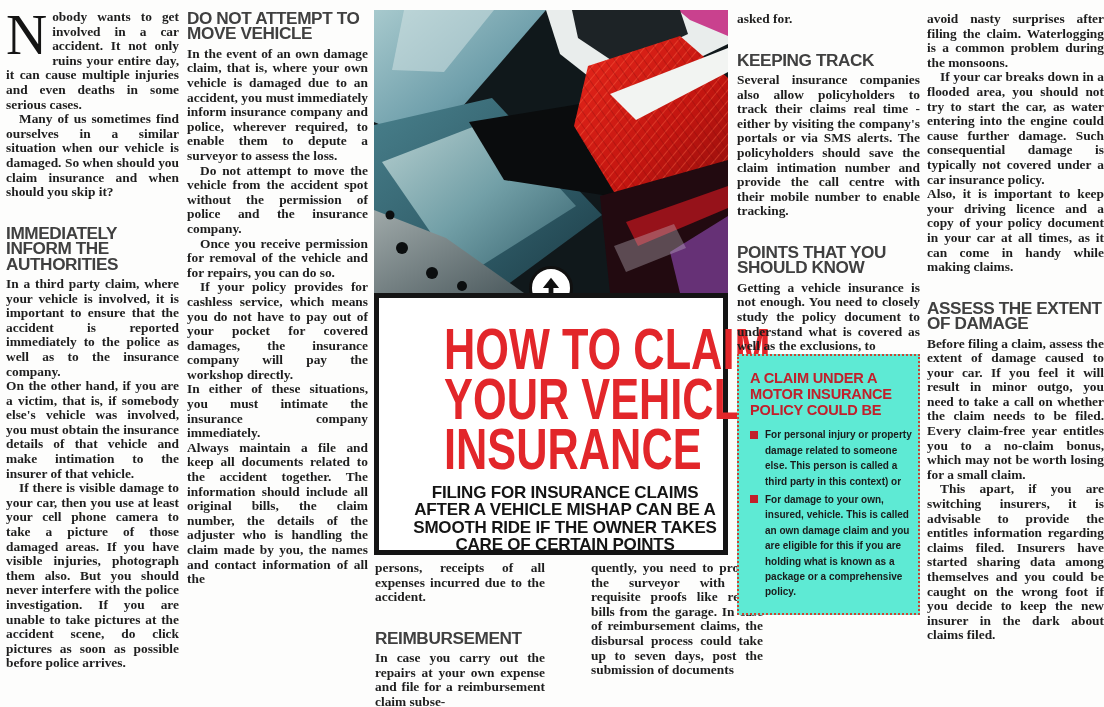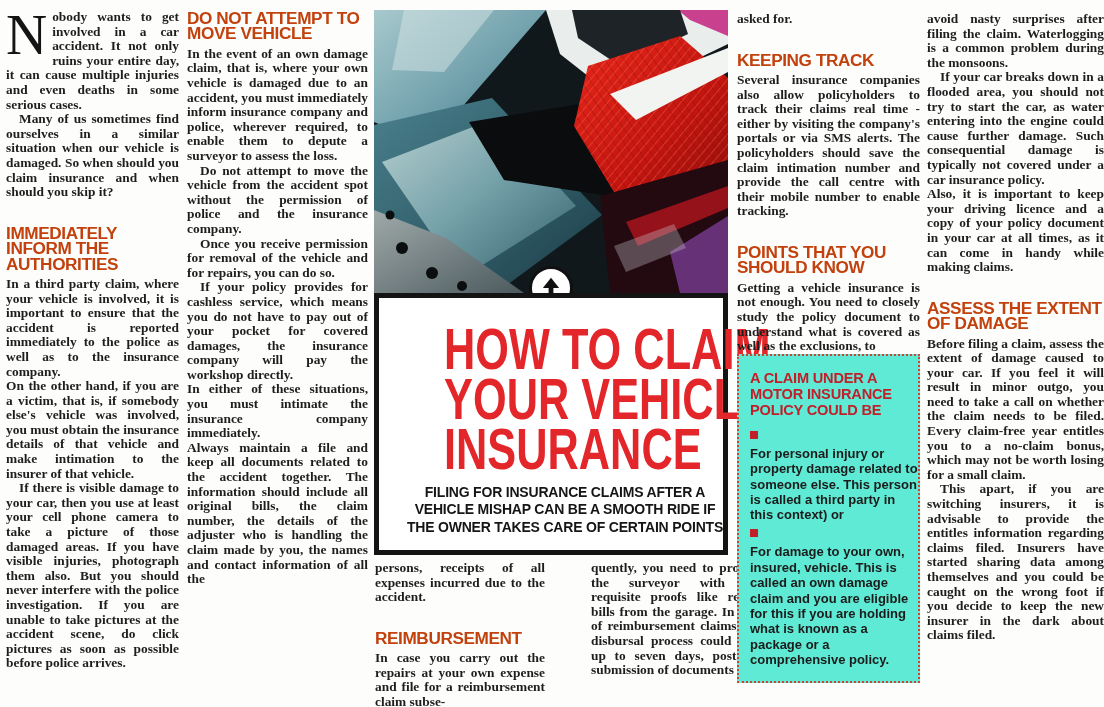--- a/index.html
+++ b/index.html
@@ -5,21 +5,21 @@
   html,body { margin:0; padding:0; background:#ffffff; }
   .page { position:relative; width:1104px; height:707px; background:#fdfdfc; overflow:hidden;
           font-family:"Liberation Serif", serif; }
 
   
   .bt { font-size:13.4px; line-height:14.6px; font-weight:bold; color:#1e1e1e;
         text-align:justify; margin:0; }
   .indent { text-indent:13px; }
 
   
-  .h { font-family:"Liberation Sans", sans-serif; font-weight:bold; color:#c2410c;
+  .h { font-family:"Liberation Sans", sans-serif; font-weight:bold; color:#404040;
        font-size:17.2px; line-height:15.4px; letter-spacing:-0.4px; margin:26px 0 5px; }
   .h.first { margin-top:1px; }
 
   .dropcap { float:left; font-family:"Liberation Serif", serif; font-weight:normal;
              font-size:57px; line-height:44px; color:#141414; margin:3px 5px 0 0; }
 
   .col { position:absolute; top:10px; }
   .col1 { left:6px;   width:173px; }
   .col2 { left:187px; width:181px; }
   .center { left:374px; width:354px; height:697px; }
@@ -31,34 +31,34 @@
 
   .arrow-badge { position:absolute; top:256px; left:155px; width:44px; height:44px;
                  box-sizing:border-box; background:#ffffff; border:3px solid #101010;
                  border-radius:50%; z-index:5; display:flex; align-items:center; justify-content:center; }
 
   .tbox { position:absolute; top:283px; left:0; width:354px; height:262px; box-sizing:border-box;
           border:5px solid #141414; background:#ffffff; text-align:center; padding-top:26px;padding-left:27px; }
   .tline { font-family:"Liberation Sans", sans-serif; font-weight:bold; color:#e2262a;
            font-size:57px; line-height:50px; transform:scaleX(0.76); white-space:nowrap; }
   .tsub { width:318px; margin:10px auto 0; font-family:"Liberation Sans", sans-serif;
-          font-weight:bold; font-size:14px; line-height:17.4px; color:#151515;
+          font-weight:bold; font-size:17px; line-height:17.4px; color:#151515;
           letter-spacing:-0.2px; }
 
   .cb { position:absolute; top:551px; }
   .cb-left  { left:1px;  width:170px; }
   .cb-right { left:181px; width:172px;margin-left:36px; }
 
   .claimbox { box-sizing:border-box; border:2px dotted #cc4433;
               background:#5eead4; padding:14px 0 10px 11px; }
   .bh { font-family:"Liberation Sans", sans-serif; font-weight:bold; color:#c1202b;
         font-size:14.6px; line-height:16.2px; letter-spacing:-0.2px; margin:0 0 9px; }
   .bullet { display:flex; gap:7px; margin-bottom:3px; text-align:left;
             font-family:"Liberation Sans", sans-serif; font-weight:bold;
-            font-size:13px; line-height:15.4px; color:#1b1b1b;flex-direction:column; }
+            font-size:10px; line-height:15.4px; color:#1b1b1b; }
   .sq { flex:none; width:8px; height:8px; background:#c1202b; margin-top:3.5px; }
 </style>
 </head>
 <body>
 
 <div class="page">
 
   <div class="col col1">
     <p class="bt"><span class="dropcap">N</span><span>obody wants to get involved in a car accident. It not only ruins your entire day, it can cause multiple injuries and even deaths in some serious cases.</span></p>
     <p class="bt indent">Many of us sometimes find ourselves in a similar situation when our vehicle is damaged. So when should you claim insurance and when should you skip it?</p>

